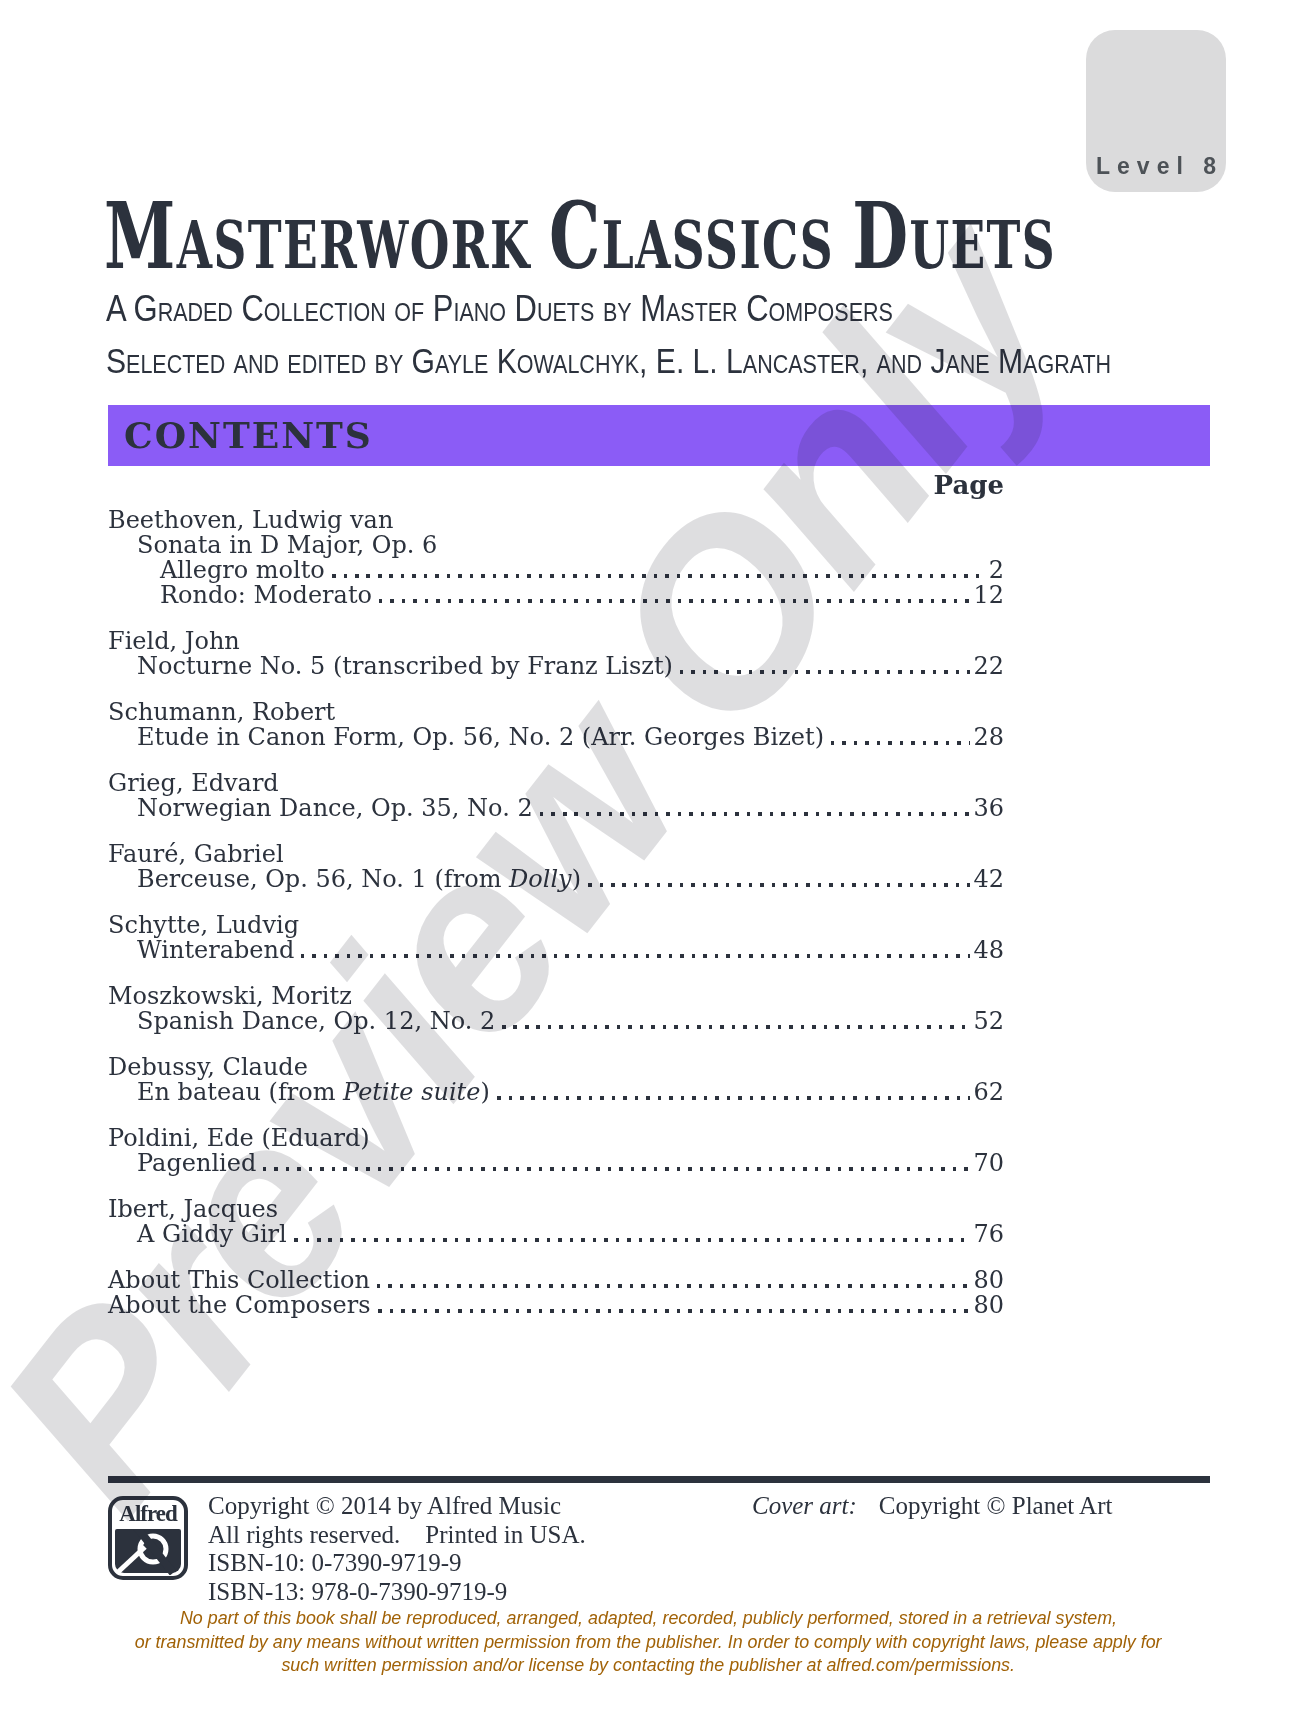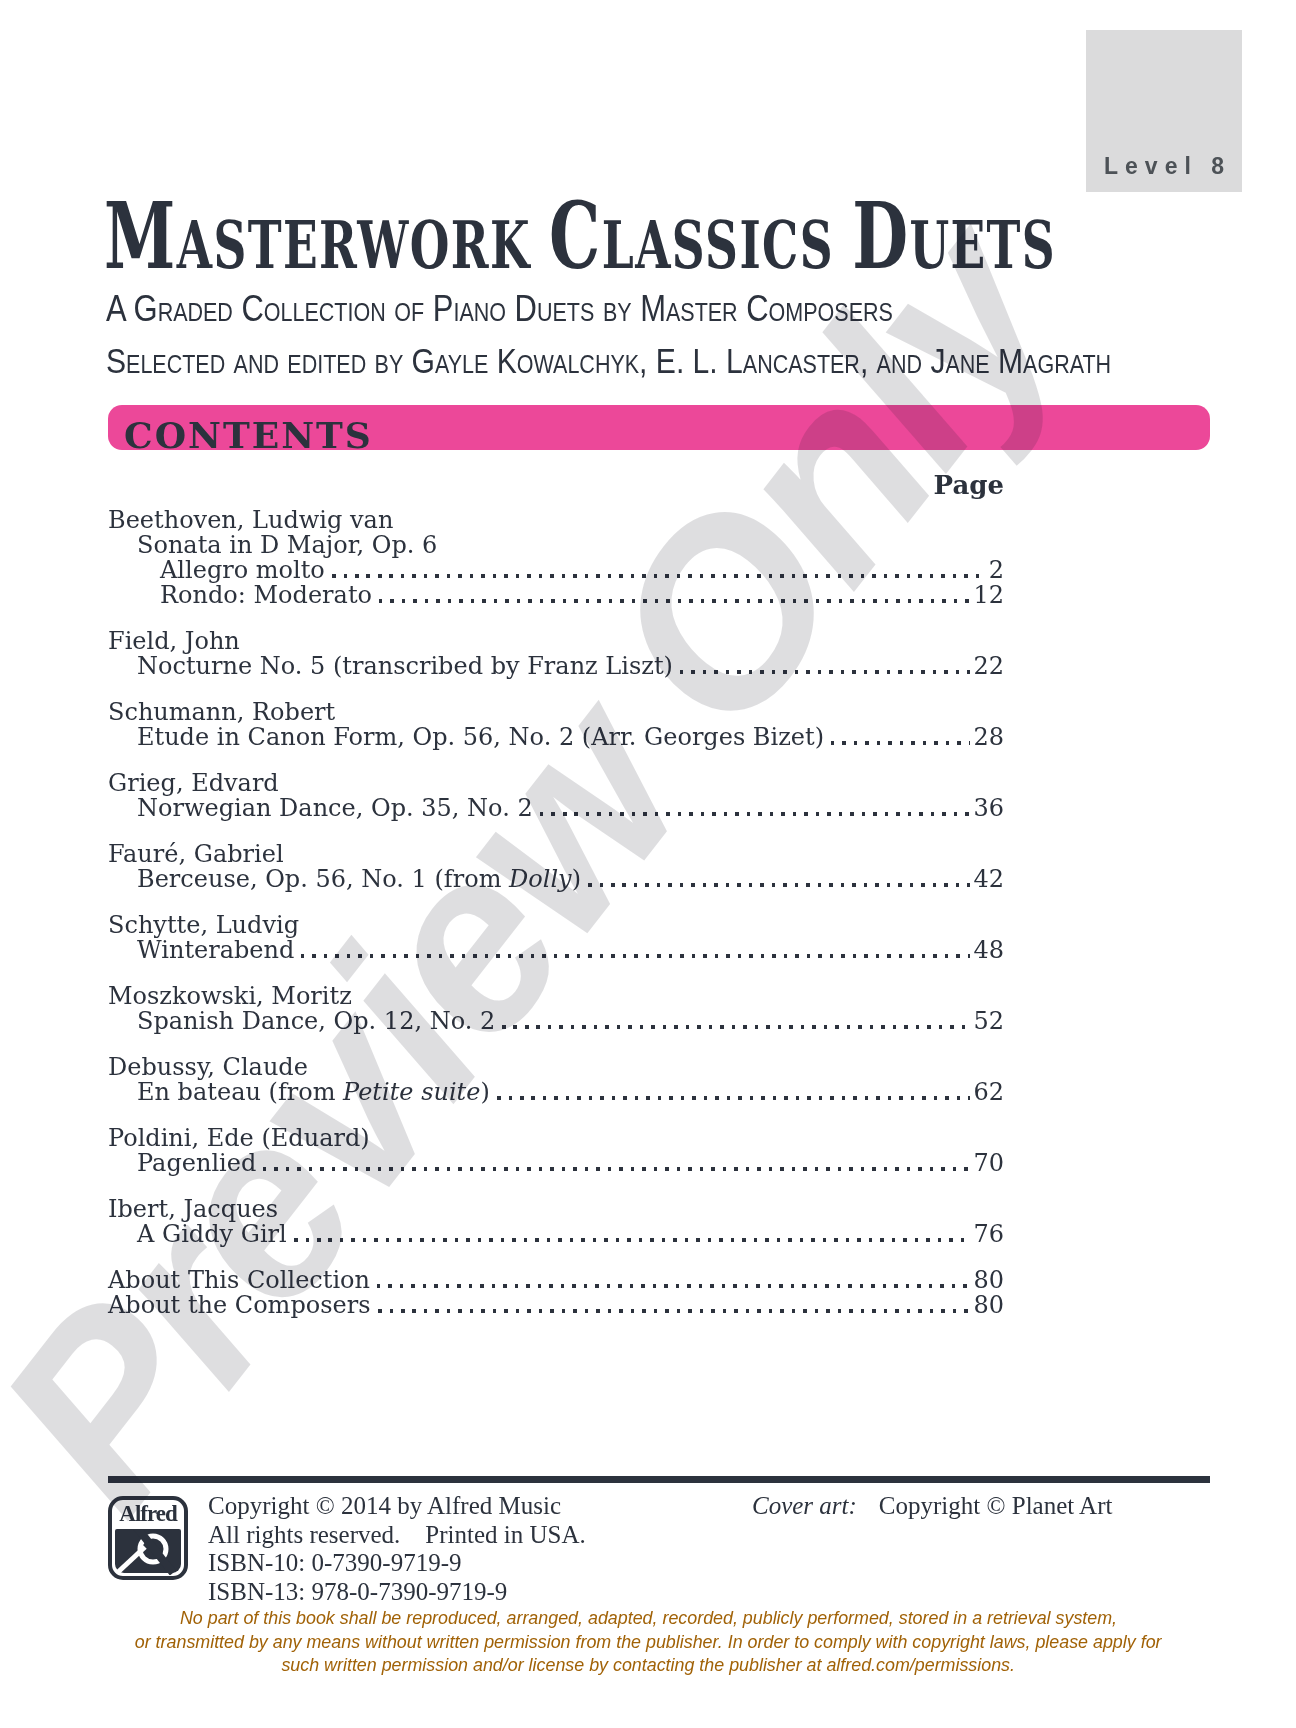--- a/index.html
+++ b/index.html
@@ -1,36 +1,36 @@
 <!DOCTYPE html>
 <html><head>
 <meta charset="utf-8">
 <style>
   html,body{margin:0;padding:0;background:#888;}
   #page{position:relative;width:1296px;height:1728px;margin:0 auto;background:#ffffff;
         overflow:hidden;font-family:"DejaVu Serif",serif;color:#2c323d;}
   
-  .badge{position:absolute;left:1086px;top:30px;width:156px;height:162px;background:#dbdbdc;
-         display:flex;align-items:flex-end;justify-content:center;padding-bottom:12px;box-sizing:border-box;}
+  .badge{position:absolute;left:1086px;top:30px;width:140px;height:162px;background:#dbdbdc;
+         display:flex;align-items:flex-end;justify-content:center;padding-bottom:12px;box-sizing:border-box;border-radius:29px;}
   .badge span{font-family:"Liberation Sans",sans-serif;font-weight:bold;font-size:23px;
               letter-spacing:7px;margin-right:-7px;color:#4d5257;white-space:nowrap;}
   
   .title{position:absolute;left:104px;top:182px;white-space:nowrap;}
   .cond{display:inline-block;transform:scaleX(0.70);transform-origin:0 0;}
   .title .w{font-weight:bold;letter-spacing:2px;}
   .title .big{font-size:92px;}
   .title .small{font-size:65px;}
   .title .gap{display:inline-block;width:26px;}
   .subtitle{position:absolute;left:106px;top:288px;font-family:"Liberation Sans",sans-serif;
             font-variant:small-caps;font-size:36px;white-space:nowrap;}
   .subtitle .cond,.byline .cond{transform:scaleX(0.86);}
   .byline{position:absolute;left:106px;top:341px;font-family:"Liberation Sans",sans-serif;
           font-variant:small-caps;font-size:35px;white-space:nowrap;}
   
-  .contents-bar{position:absolute;left:108px;top:405px;width:1102px;height:45px;background:#ec4899;border-radius:14px;}
+  .contents-bar{position:absolute;left:108px;top:405px;width:1102px;height:61px;background:#8b5cf6;}
   .contents-bar span{position:absolute;left:16px;top:9px;font-size:36px;font-weight:bold;letter-spacing:2px;}
   
   .toc{position:absolute;left:108px;top:472px;width:896px;}
   .page-label{text-align:right;font-weight:bold;font-size:26px;line-height:26px;margin-bottom:10px;}
   .toc-group{margin-bottom:21px;}
   .toc-group:last-child{margin-bottom:0;}
   .toc-row{display:flex;align-items:baseline;line-height:25px;font-size:24px;}
   .ind-1{padding-left:29px;}
   .ind-2{padding-left:52px;}
   .toc-text{white-space:nowrap;}

